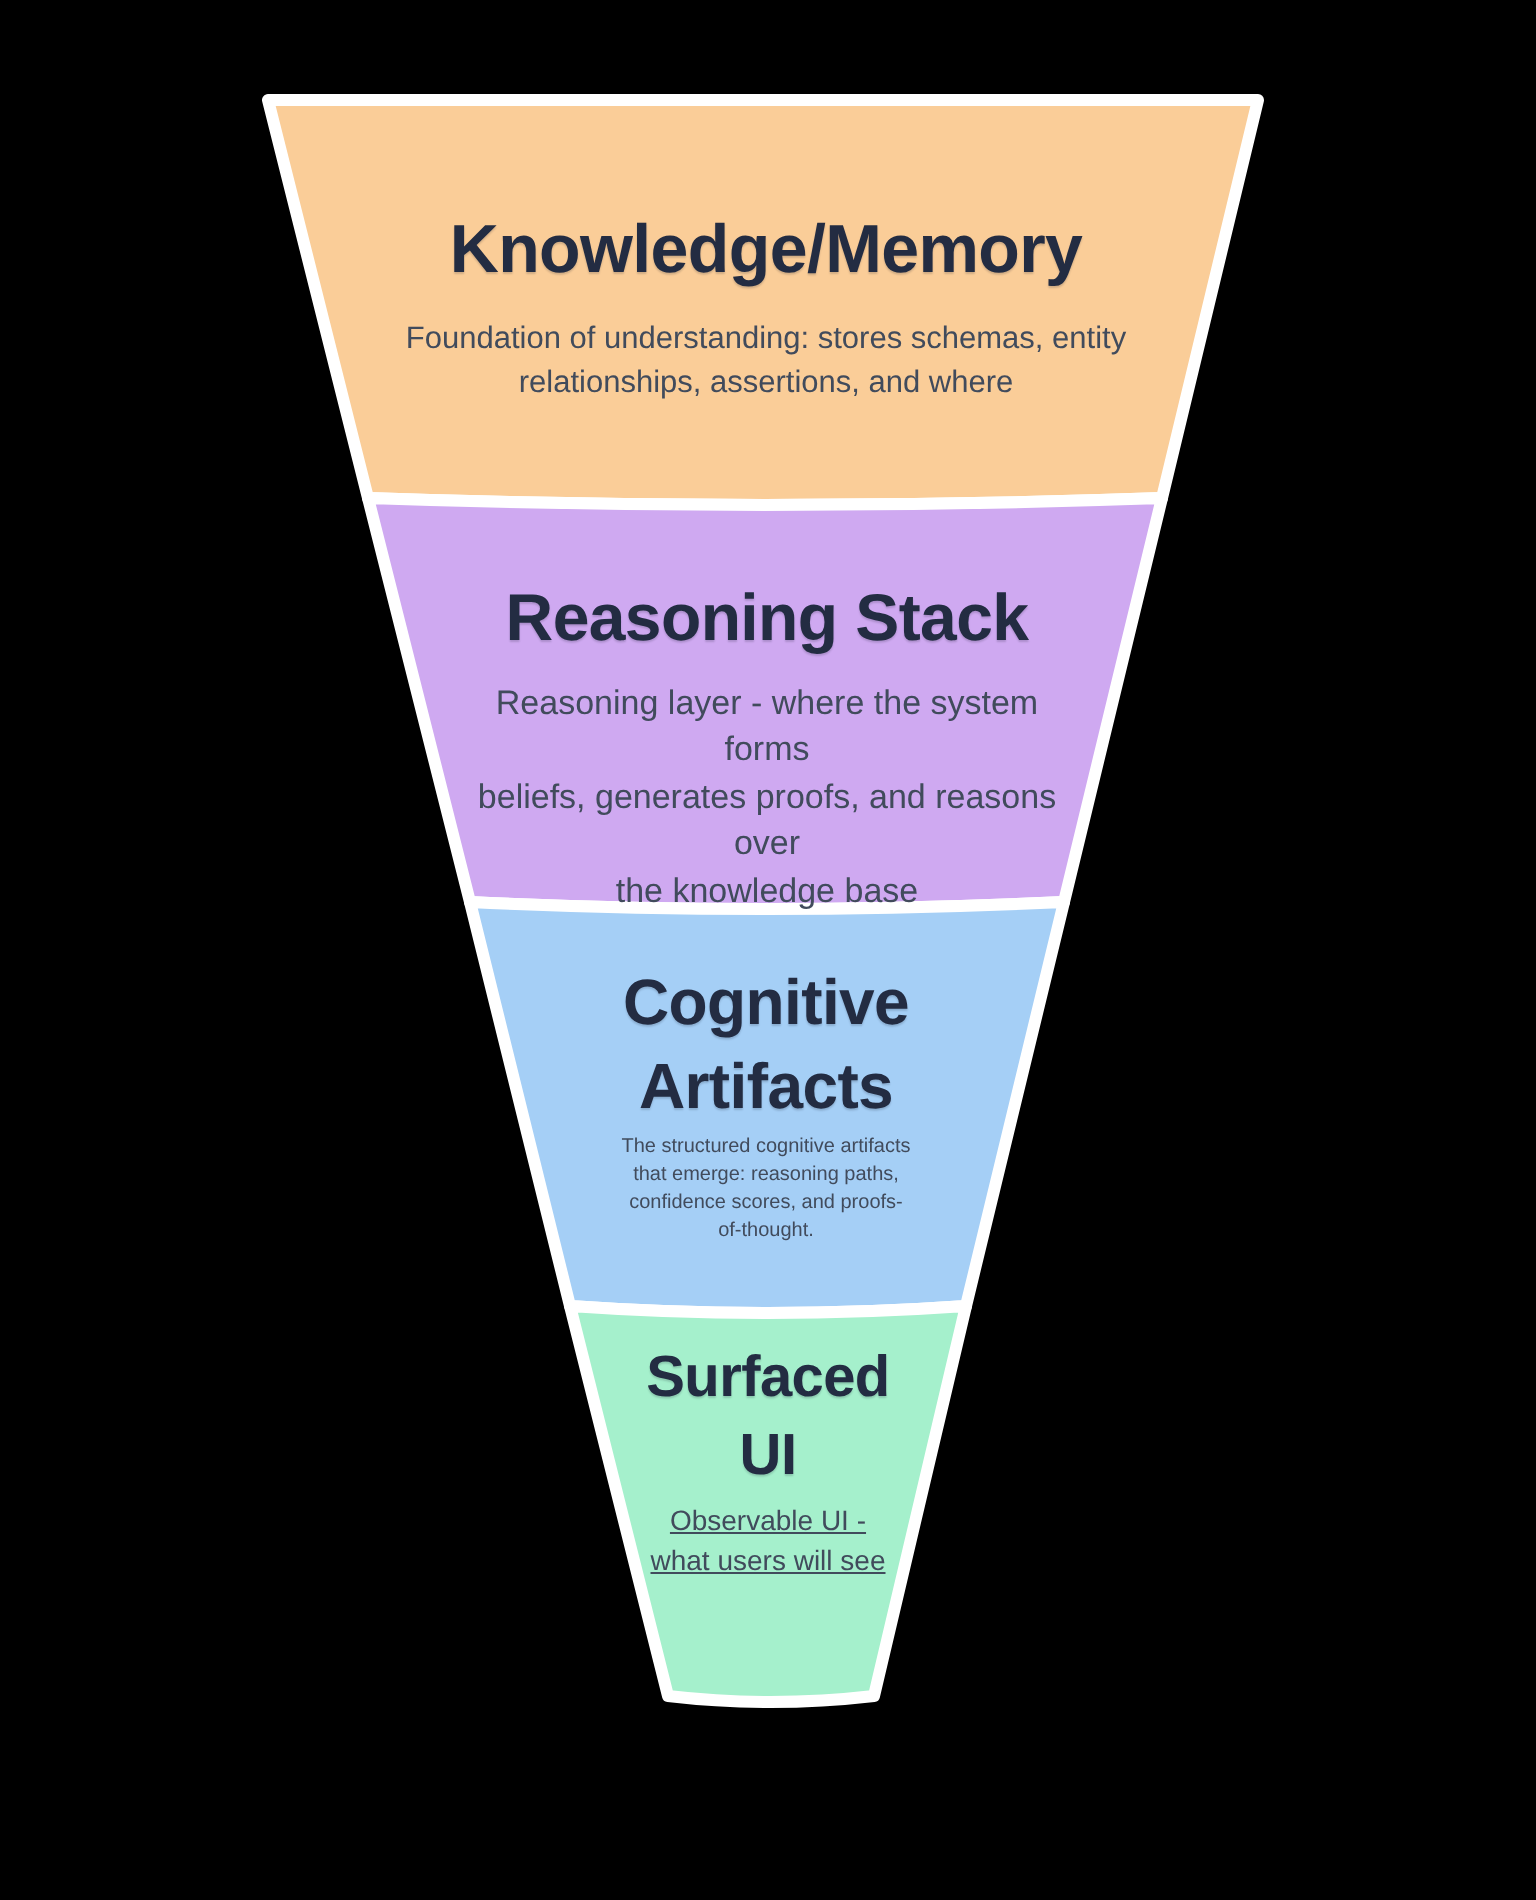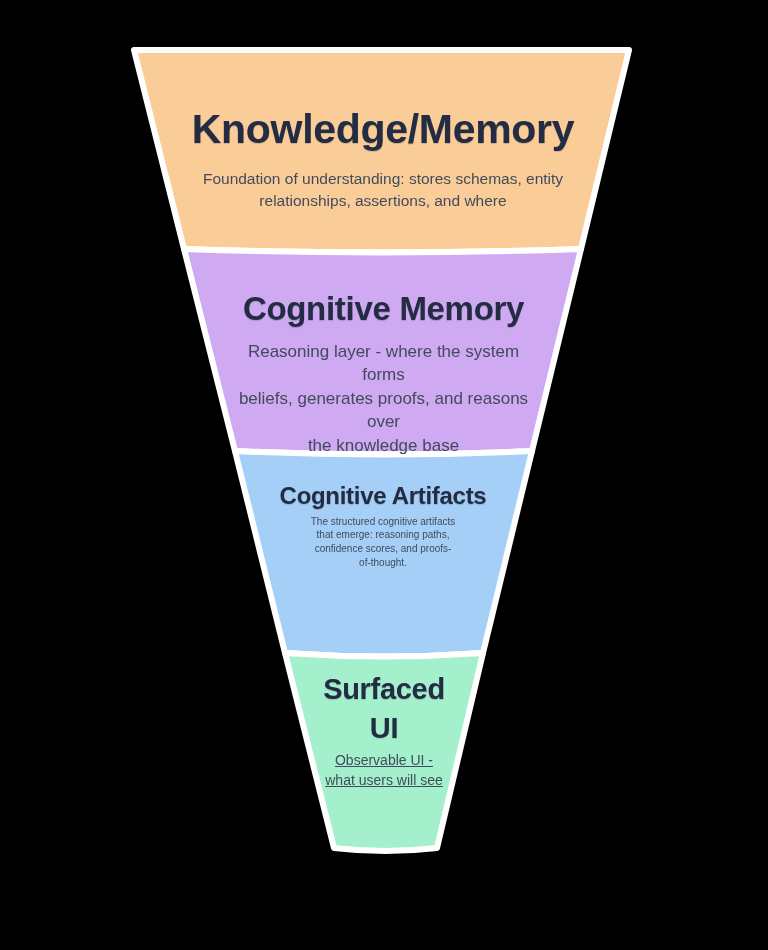--- a/index.html
+++ b/index.html
@@ -40,29 +40,29 @@
     text-shadow: 0 1px 1px rgba(15, 20, 40, 0.18);
   }
   .label p {
     margin: 0 auto;
     color: #414B5C;
     white-space: pre-line;
     font-weight: 400;
   }
   
   .s1 { left: 153px; top: 103px; width: 460px; }
-  .s1 h2 { font-size: 41px; line-height: 1.3; margin-bottom: 12px; }
+  .s1 h2 { font-size: 34px; line-height: 1.3; margin-bottom: 12px; }
   .s1 p  { font-size: 15.5px; line-height: 1.4; }
   
   .s2 { left: 236px; top: 288px; width: 295px; }
   .s2 h2 { font-size: 33px; line-height: 1.3; margin-bottom: 9px; }
   .s2 p  { font-size: 17px; line-height: 1.38; }
   
   .s3 { left: 233px; top: 480px; width: 300px; }
-  .s3 h2 { font-size: 24px; line-height: 1.32; margin-bottom: 3px;
+  .s3 h2 { font-size: 32px; line-height: 1.32; margin-bottom: 3px;
            max-width: 260px; margin-left: auto; margin-right: auto; }
   .s3 p  { font-size: 10px; line-height: 1.38; }
   
   .s4 { left: 284px; top: 670px; width: 200px; }
   .s4 h2 { font-size: 29px; line-height: 1.35; margin-bottom: 3px;
            max-width: 145px; margin-left: auto; margin-right: auto; }
   .s4 p  { font-size: 14px; line-height: 1.38; text-decoration: underline; }
 </style>
 </head>
 <body>
@@ -76,21 +76,21 @@
     <path class="funnel-seg" d="M 285 653 Q 384 660 483 653 L 437 848 Q 385 854 334 848 Z" fill="#A5F0CC"></path>
   </svg>
 
   <div class="label s1">
     <h2>Knowledge/Memory</h2>
     <p>Foundation of understanding: stores schemas, entity
 relationships, assertions, and where</p>
   </div>
 
   <div class="label s2">
-    <h2>Cognitive Memory</h2>
+    <h2>Reasoning Stack</h2>
     <p>Reasoning layer - where the system forms
 beliefs, generates proofs, and reasons over
 the knowledge base</p>
   </div>
 
   <div class="label s3">
     <h2>Cognitive Artifacts</h2>
     <p>The structured cognitive artifacts
 that emerge: reasoning paths,
 confidence scores, and proofs-

